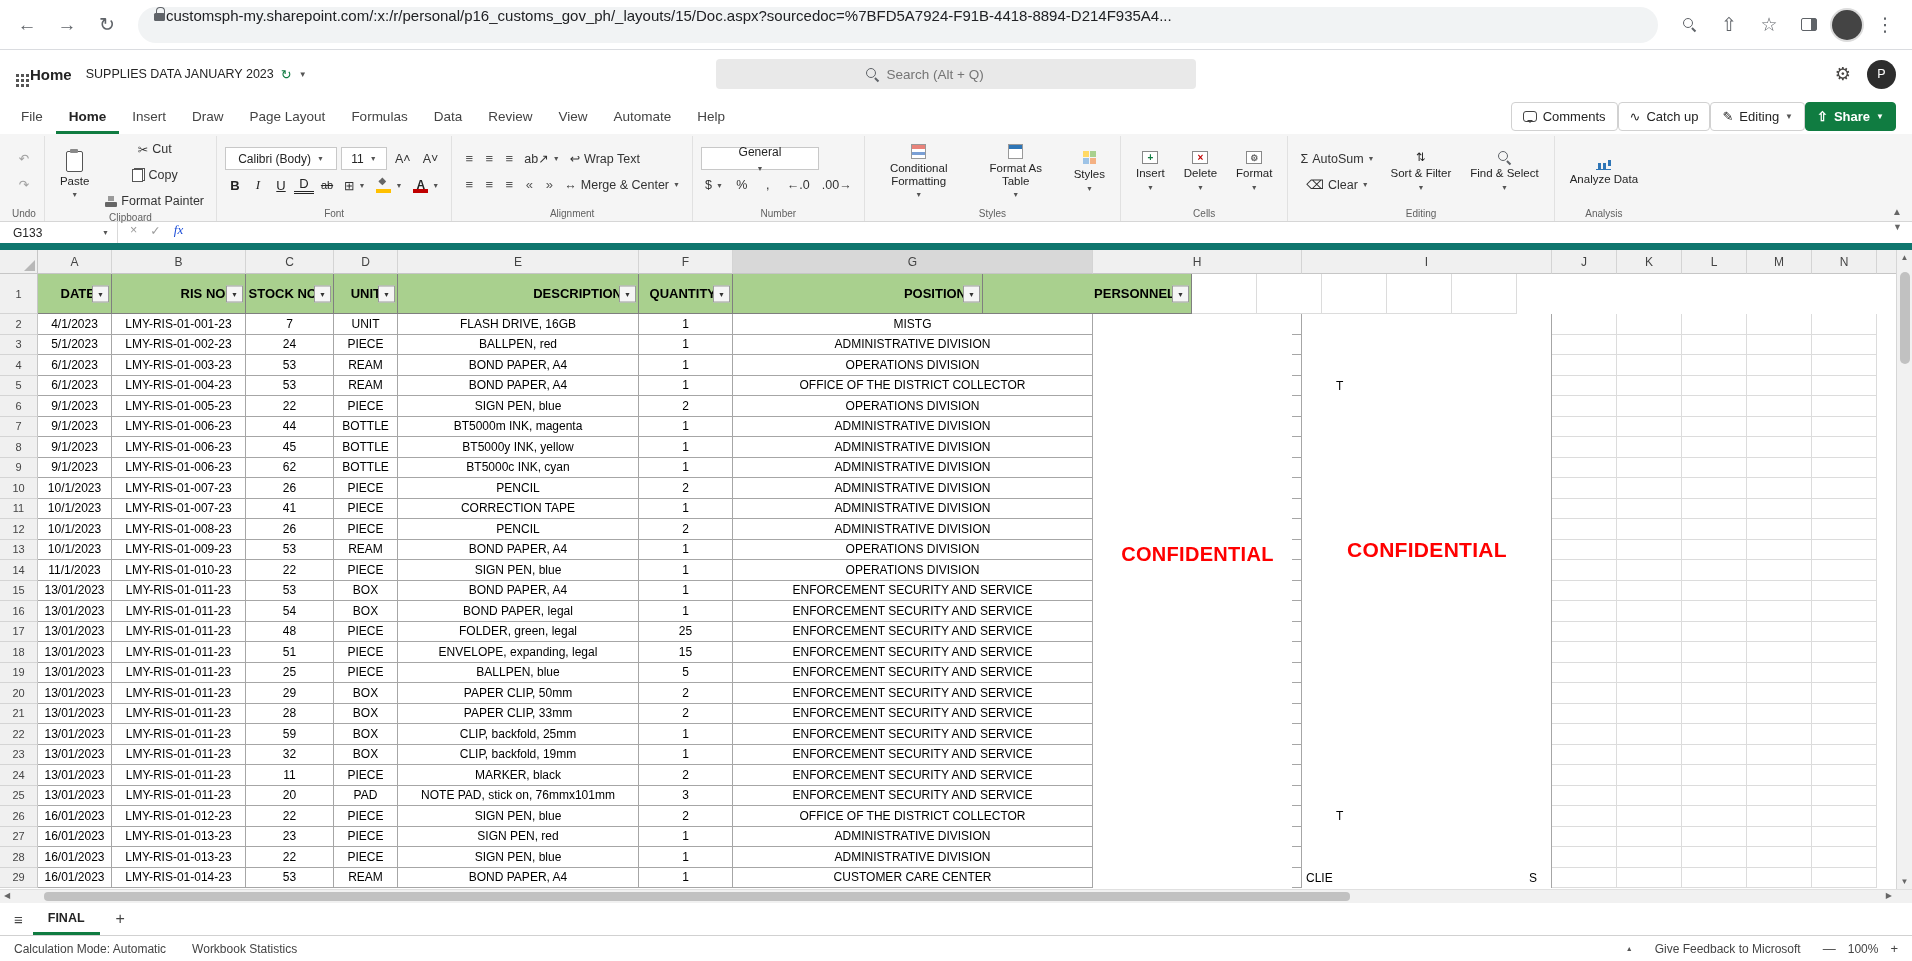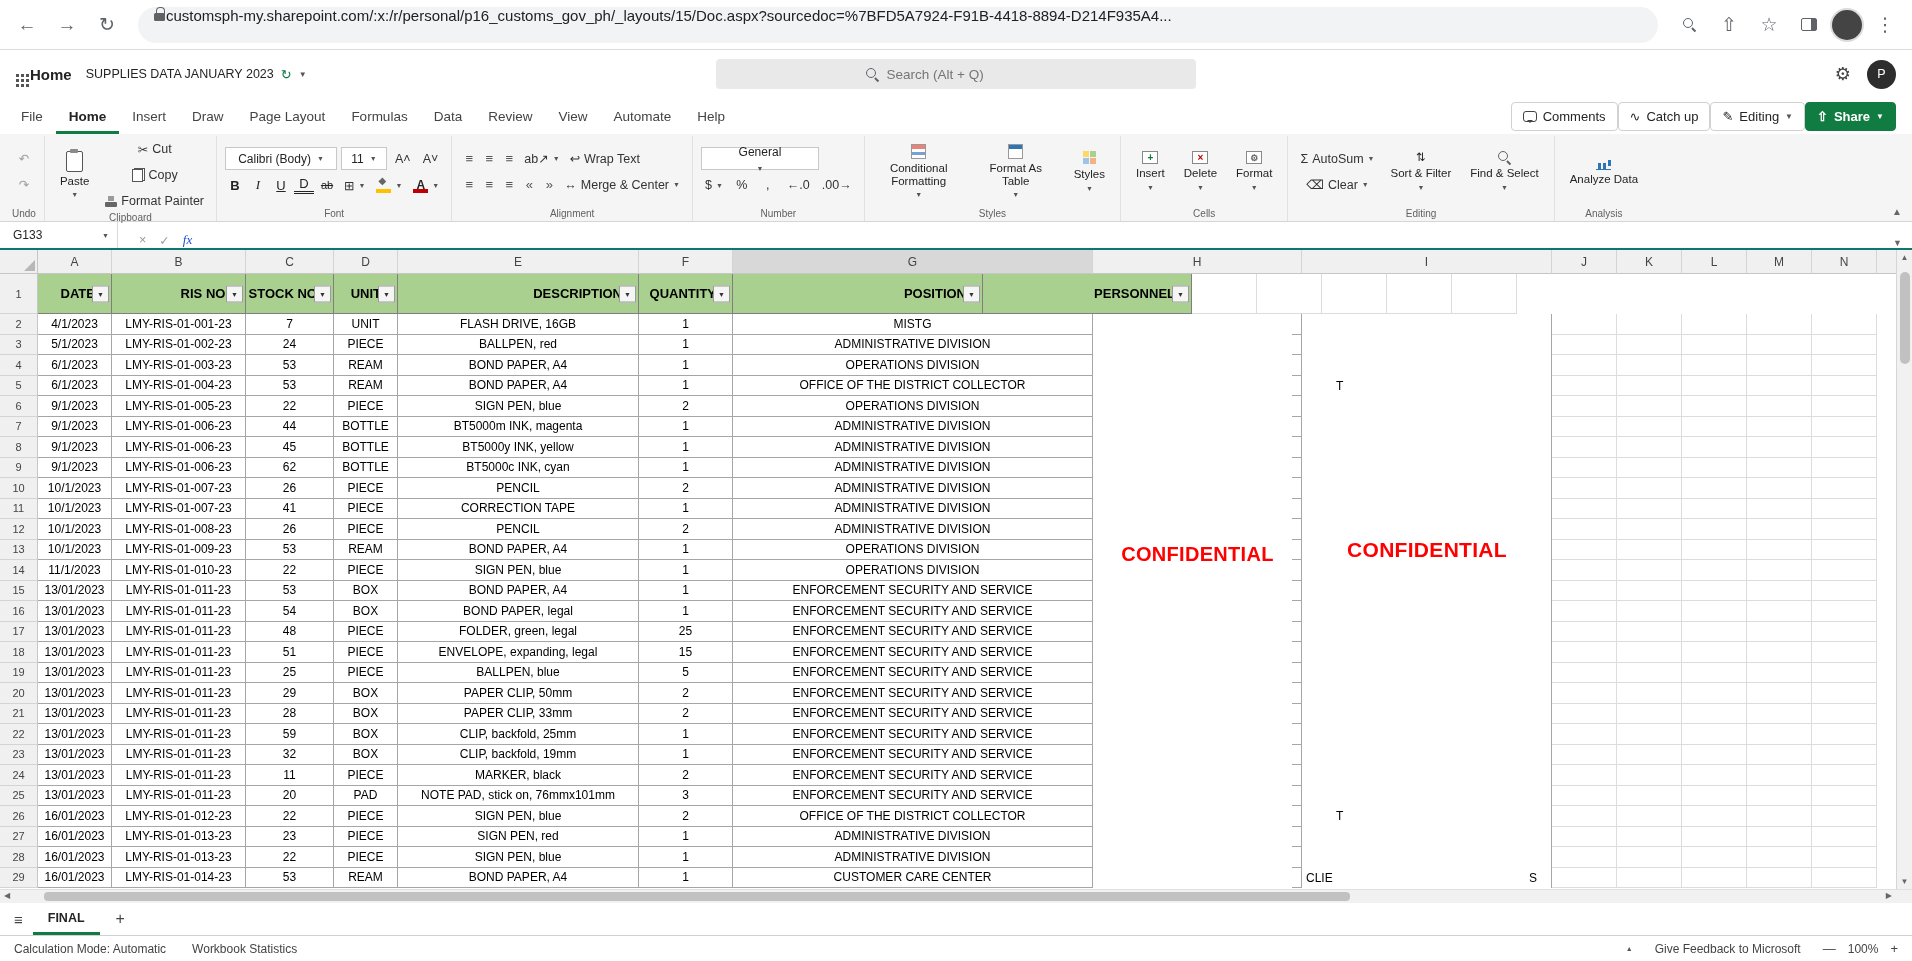--- a/index.html
+++ b/index.html
@@ -107,22 +107,22 @@
     box-shadow:7px 0 0 #a9d08e, 0 7px 0 #9dc3e6, 7px 7px 0 #f4b183; }
   .icell { width:16px; height:13px; border:1px solid #888; position:relative; background:#fff;
     display:flex; align-items:center; justify-content:center; font-size:10px; font-weight:700; }
   .icell.ins { color:#107c41; } .icell.del { color:#c00000; } .icell.fmt { color:#666; font-size:9px; }
   .ibars { width:15px; height:13px; position:relative; border-bottom:1.5px solid #2e75b6; }
   .ibars::before { content:''; position:absolute; bottom:0; left:2px; width:3px; height:6px; background:#2e75b6;
     box-shadow:5px 0 0 #2e75b6, 10px -3px 0 #2e75b6; }
   .rib-collapse { position:absolute; right:10px; bottom:4px; font-size:10px; color:#666; }
 
   
-  .fbar { height:28px; display:flex; align-items:flex-end; background:#fff;
-    border-bottom:2px solid #0f766e; flex:0 0 28px;gap:9px; }
+  .fbar { height:28px; display:flex; align-items:flex-start; background:#fff;
+    border-bottom:7px solid #0f766e; flex:0 0 28px; }
   .namebox { width:118px; height:100%; border-right:1px solid #d9d9d9; display:flex;
     align-items:center; justify-content:space-between; padding:0 8px 0 13px; font-size:12px; color:#242424; }
   .fxbtns { display:flex; align-items:center; gap:13px; padding:0 12px; color:#9a9a9a; font-size:12.5px; }
   .fxbtns .fx { font-style:italic; font-family:"Liberation Serif",serif; color:#1d4ed8; font-size:13px; }
   .fbar input { flex:1; border:none; outline:none; font:12px "Liberation Sans",sans-serif; }
   .fbar .expand { padding:0 10px; font-size:9px; color:#666; }
 
   
   .gridwrap { flex:1; position:relative; background:#fff; overflow:hidden; padding-right:16px; }
   .lrow { height:24px; display:flex; }

